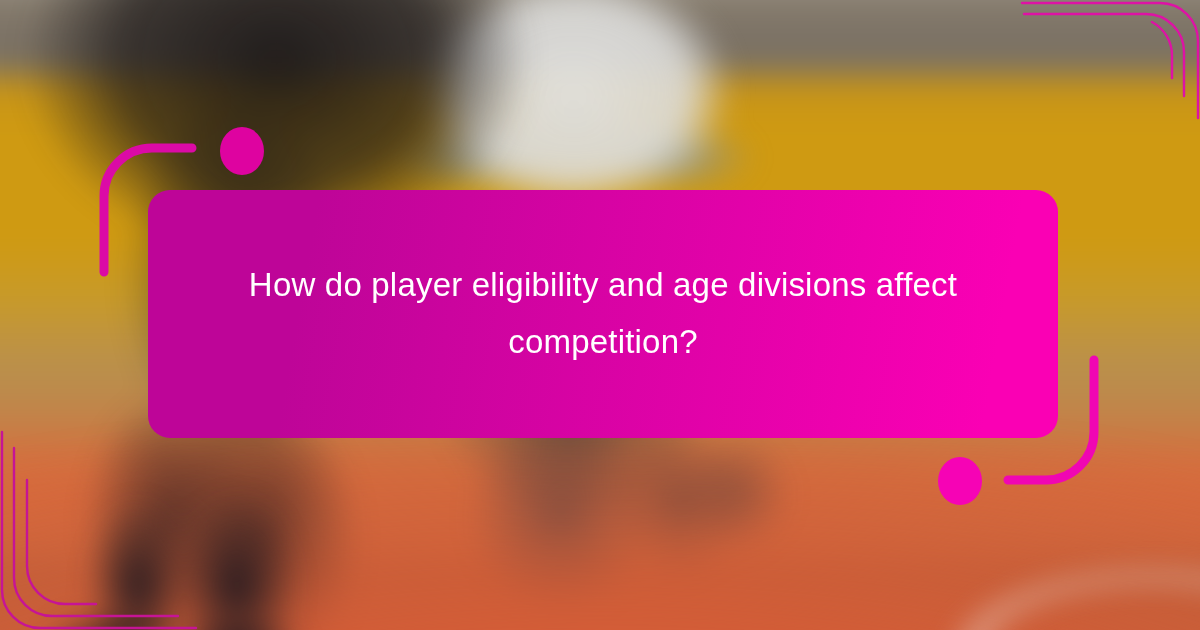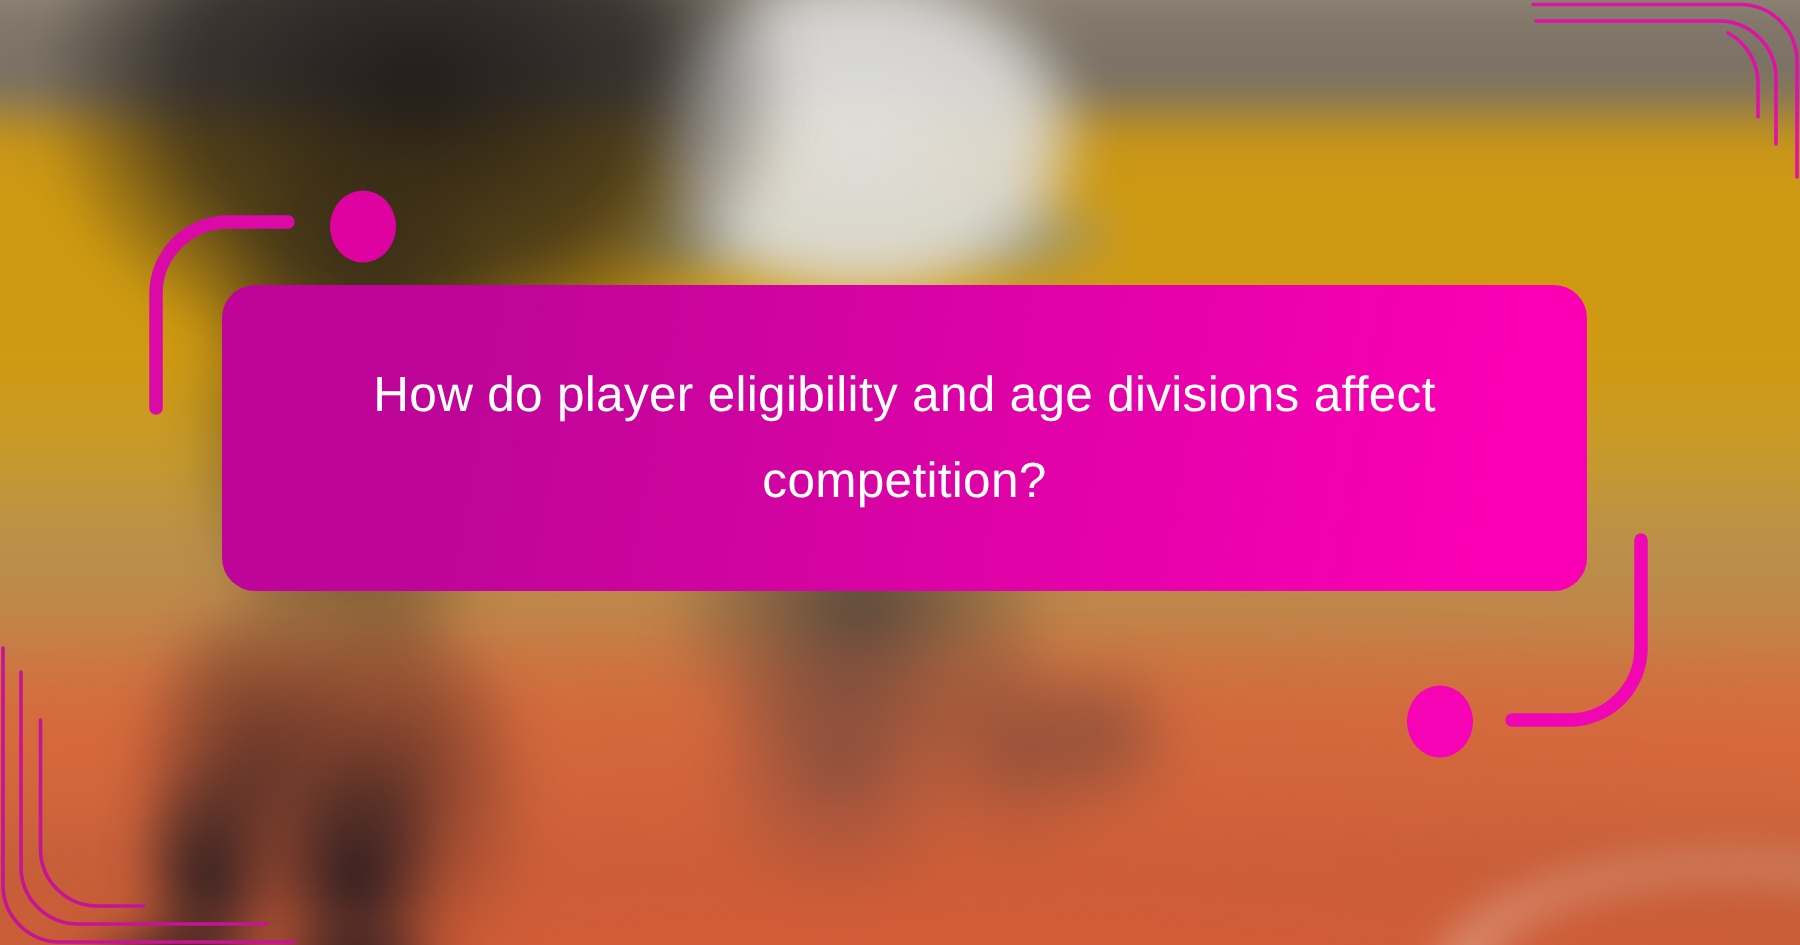--- a/index.html
+++ b/index.html
@@ -99,21 +99,21 @@
     pointer-events: none;
   }
   .deco svg { display: block; }
 
   
   .card {
     position: absolute;
     left: 148px;
     top: 190px;
     width: 910px;
-    height: 204px;
+    height: 248px;
     border-radius: 22px;
     display: flex;
     align-items: center;
     justify-content: center;
     box-sizing: border-box;
     padding: 0 32px;
   }
   .card-title {
     margin: 0;
     width: 100%;

